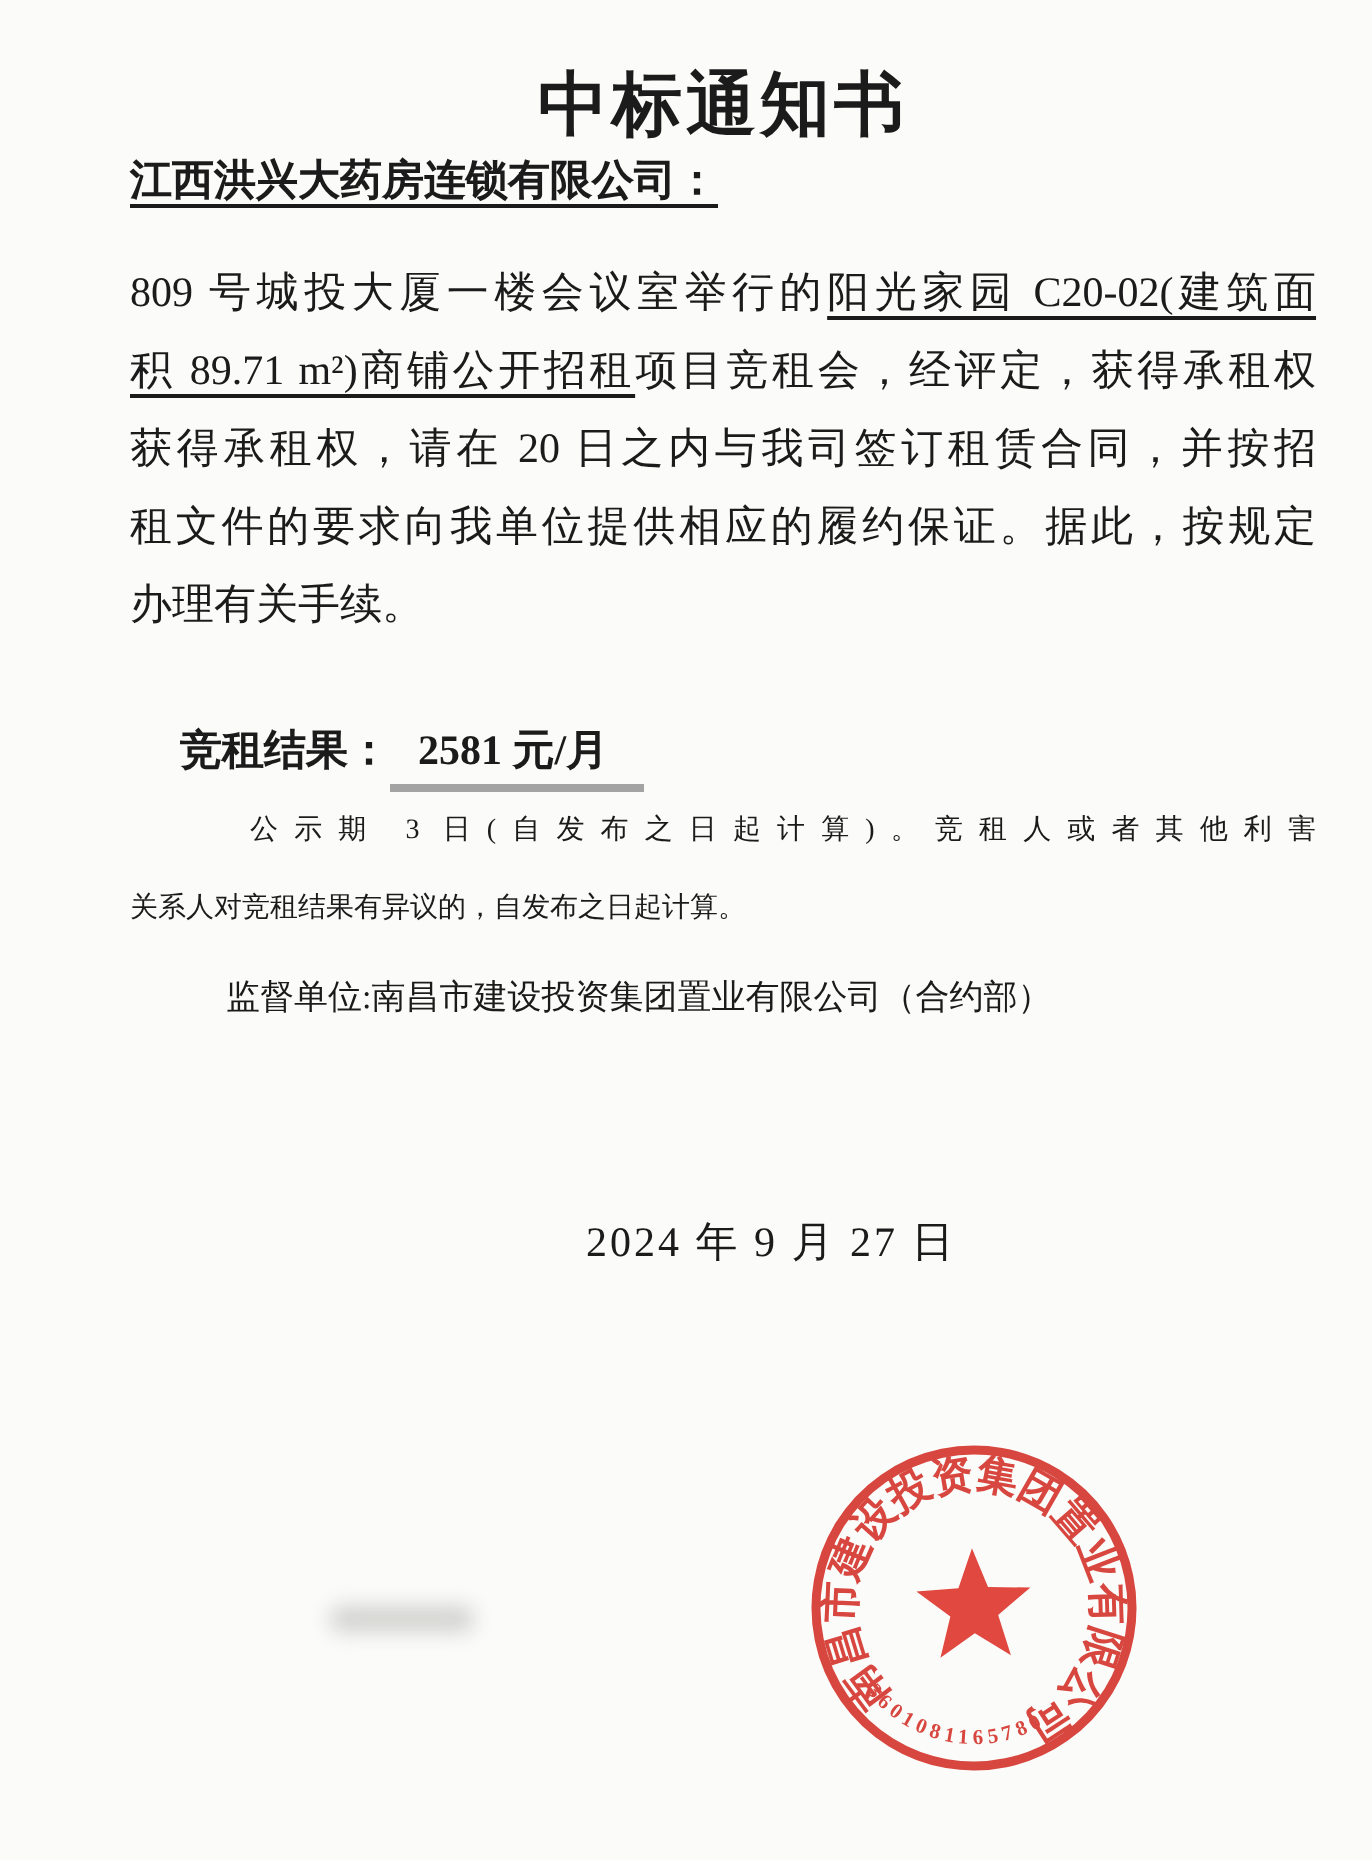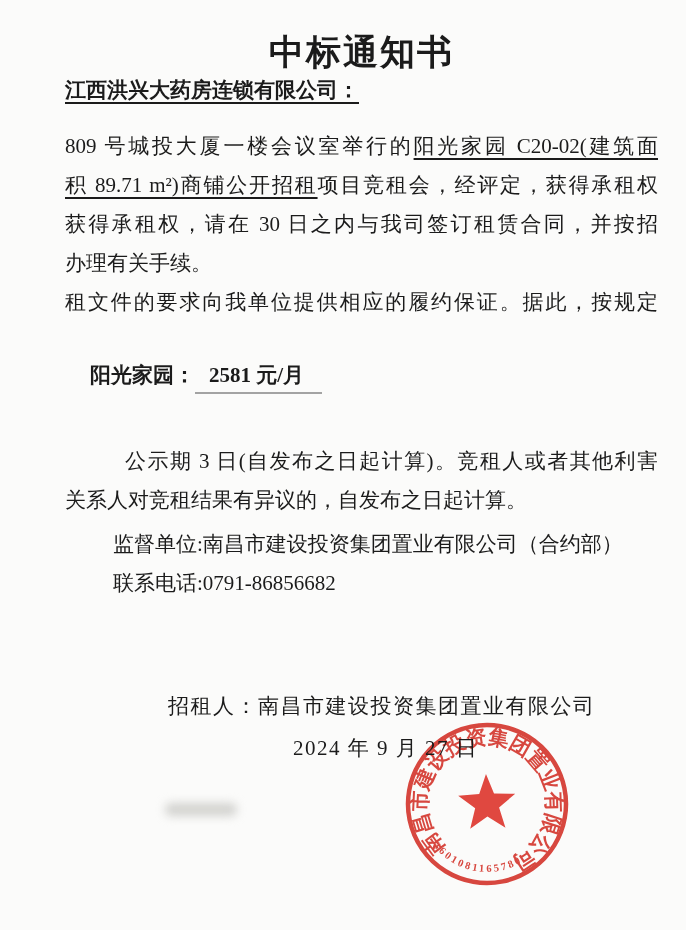--- a/index.html
+++ b/index.html
@@ -26,26 +26,26 @@
   .para1 { margin-top:22px; font-size:21px; }
   .bline { line-height:39px; text-align:justify; text-align-last:justify; white-space:nowrap; }
   .bline.lastline { text-align-last:left; }
   .indent1 { padding-left:66px; }
   .hl {
     font-weight:normal;
     text-decoration:underline; text-decoration-thickness:2px; text-underline-offset:5px;
   }
 
   .result { margin-top:38px; padding-left:25px; font-size:21px; line-height:30px; font-weight:bold; }
-  .result-value { display:inline-block; border-bottom:2px solid #a3a3a3; padding:0 18px 2px 14px; }
+  .result-value { display:inline-block; border-bottom:4px solid #a3a3a3; padding:0 18px 2px 14px; }
 
-  .para2 { margin-top:48px; font-size:21px; }
+  .para2 { font-size:14px; }
   .indent2 { padding-left:60px; }
 
-  .sup-line, .phone-line { font-size:21px; line-height:39px; padding-left:48px; }
+  .sup-line, .phone-line { font-size:17px; line-height:39px; padding-left:48px; }
   .sup-line { margin-top:5px; }
 
   .signature { margin-top:88px; font-size:21px; }
   .signer-line { line-height:30px; padding-left:103px; letter-spacing:1.5px; }
   .date-line { margin-top:12px; line-height:30px; padding-left:228px; letter-spacing:1.5px; }
 
   .seal {
     position:absolute; left:402px; top:719px; width:170px; height:170px;
     z-index:1; opacity:.93;
     transform:rotate(10deg);
@@ -85,34 +85,32 @@
 
   <div class="content">
 
     <h1 class="doc-title">中标通知书</h1>
 
     <div class="recipient">江西洪兴大药房连锁有限公司：</div>
 
     <div class="para1">
       <div class="bline"><span>809 号城投大厦一楼会议室举行的</span><span class="hl">阳光家园 C20-02(建筑面</span></div>
       <div class="bline"><span class="hl">积 89.71 m²)商铺公开招租</span><span>项目竞租会，经评定，获得承租权</span></div>
-      <div class="bline">获得承租权，请在 30 日之内与我司签订租赁合同，并按招</div>
+      <div class="bline">获得承租权，请在 20 日之内与我司签订租赁合同，并按招</div>
+      <div class="bline">租文件的要求向我单位提供相应的履约保证。据此，按规定</div>
       <div class="bline lastline">办理有关手续。</div>
-      <div class="bline">租文件的要求向我单位提供相应的履约保证。据此，按规定</div>
     </div>
 
-    <div class="result"><span>阳光家园：</span><span class="result-value">2581 元/月</span></div>
+    <div class="result"><span>竞租结果：</span><span class="result-value">2581 元/月</span></div>
 
     <div class="para2">
       <div class="bline indent2">公示期 3 日(自发布之日起计算)。竞租人或者其他利害</div>
       <div class="bline lastline">关系人对竞租结果有异议的，自发布之日起计算。</div>
     </div>
 
     <div class="sup-line">监督单位:南昌市建设投资集团置业有限公司（合约部）</div>
-    <div class="phone-line">联系电话:0791-86856682</div>
 
     <div class="signature">
-      <div class="signer-line">招租人：南昌市建设投资集团置业有限公司</div>
       <div class="date-line">2024 年 9 月 27 日</div>
     </div>
 
   </div>
 </div>
 
 </body></html>

